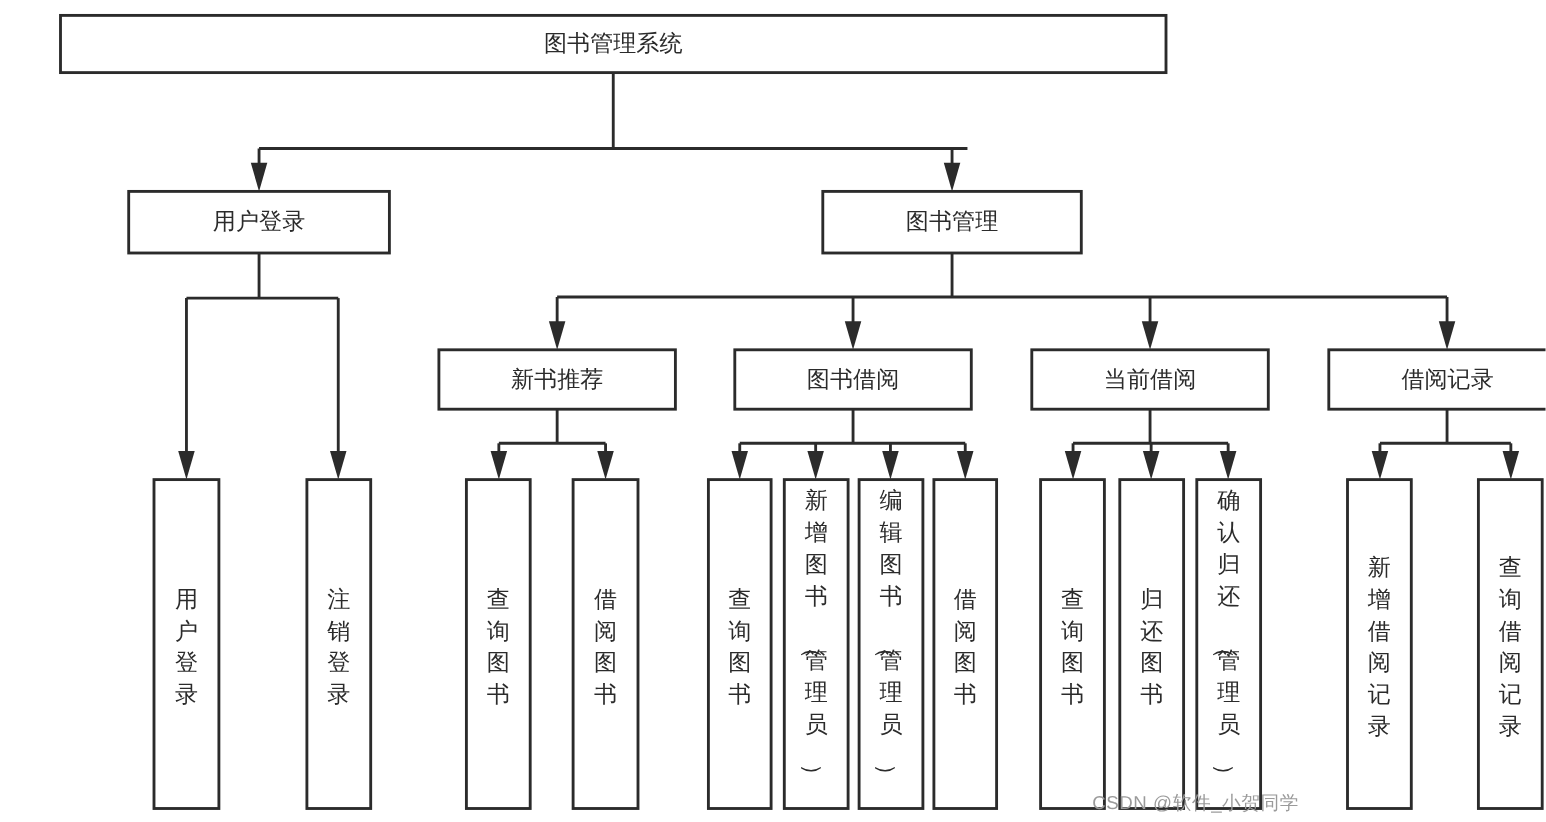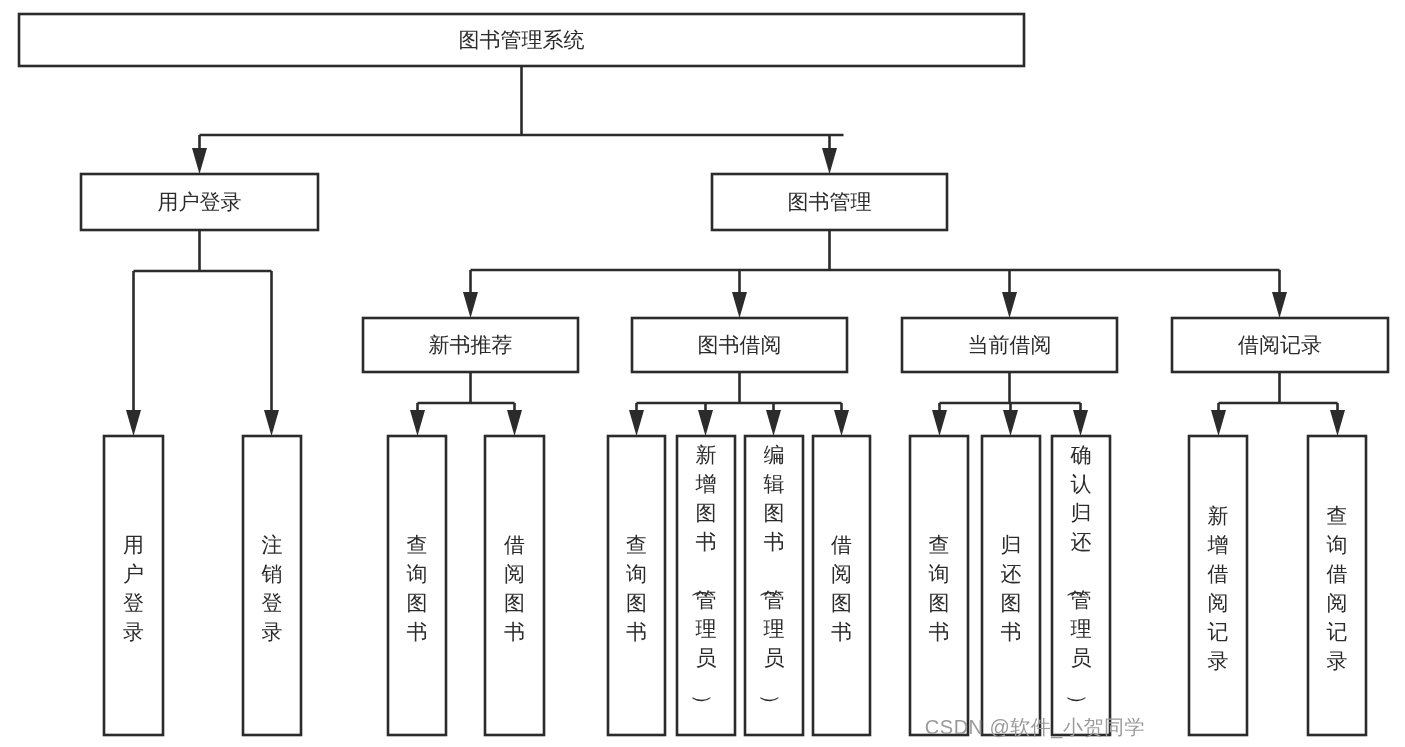--- a/index.html
+++ b/index.html
@@ -11,20 +11,21 @@
     width: 1405px;
     height: 747px;
     font-family: "Liberation Sans", "DejaVu Sans", sans-serif;
     overflow: hidden;
     position: relative;
   }
   #diagram-root {
     position: relative;
     width: 1159px;
     height: 747px;
+    margin-left: 36px;
   }
   svg.diagram-canvas {
     position: absolute;
     top: 0;
     left: 0;
     width: 1405px;
     height: 747px;
     display: block;
   }
   .node-box {
@@ -53,21 +54,21 @@
     font-family: "Liberation Sans", "DejaVu Sans", sans-serif;
     font-size: 21px;
     fill: #2b2b2b;
     text-anchor: middle;
   }
   .watermark {
     position: absolute;
     right: 14px;
     bottom: 6px;
     font-family: "Liberation Sans", "DejaVu Sans", sans-serif;
-    font-size: 20px;
+    font-size: 17px;
     color: #9a9a9a;
     letter-spacing: 0.5px;
     white-space: nowrap;
     pointer-events: none;
   }
 </style>
 </head>
 <body>
 
 <div id="diagram-root">

